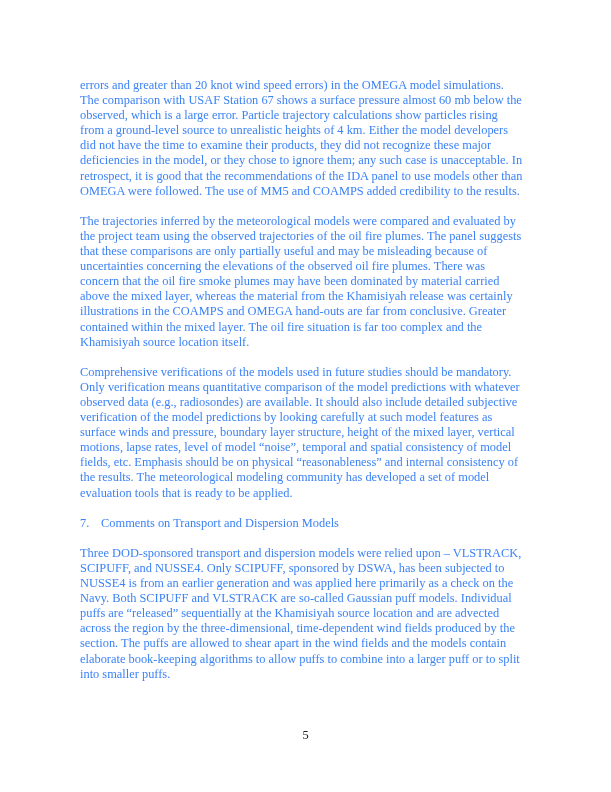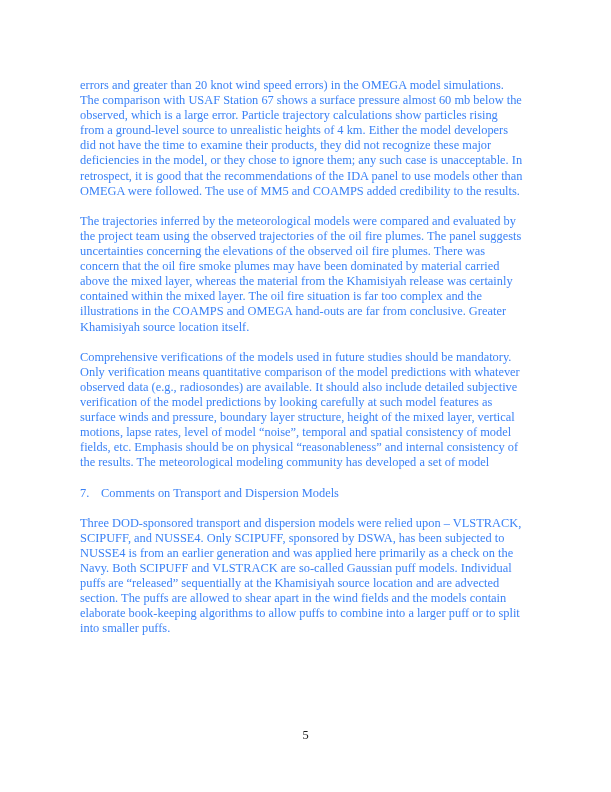--- a/index.html
+++ b/index.html
@@ -29,49 +29,52 @@
         <span class="line">observed, which is a large error.  Particle trajectory calculations show particles rising</span>
         <span class="line">from a ground-level source to unrealistic heights of 4 km.  Either the model developers</span>
         <span class="line">did not have the time to examine their products, they did not recognize these major</span>
         <span class="line">deficiencies in the model, or they chose to ignore them; any such case is unacceptable.  In</span>
         <span class="line">retrospect, it is good that the recommendations of the IDA panel to use models other than</span>
         <span class="line">OMEGA were followed.  The use of MM5 and COAMPS added credibility to the results.</span>
       </p>
       <p class="para">
         <span class="line">The trajectories inferred by the meteorological models were compared and evaluated by</span>
         <span class="line">the project team using the observed trajectories of the oil fire plumes.  The panel suggests</span>
+        <span class="line">that these comparisons are only partially useful and may be misleading because of</span>
         <span class="line">uncertainties concerning the elevations of the observed oil fire plumes.  There was</span>
         <span class="line">concern that the oil fire smoke plumes may have been dominated by material carried</span>
         <span class="line">above the mixed layer, whereas the material from the Khamisiyah release was certainly</span>
+        <span class="line">illustrations in the COAMPS and OMEGA hand-outs are far from conclusive.  Greater</span>
         <span class="line">contained within the mixed layer.  The oil fire situation is far too complex and the</span>
-        <span class="line">illustrations in the COAMPS and OMEGA hand-outs are far from conclusive.  Greater</span>
         <span class="line">Khamisiyah source location itself.</span>
       </p>
       <p class="para">
         <span class="line">Comprehensive verifications of the models used in future studies should be mandatory.</span>
         <span class="line">Only verification means quantitative comparison of the model predictions with whatever</span>
         <span class="line">observed data (e.g., radiosondes) are available.  It should also include detailed subjective</span>
         <span class="line">verification of the model predictions by looking carefully at such model features as</span>
         <span class="line">surface winds and pressure, boundary layer structure, height of the mixed layer, vertical</span>
         <span class="line">motions, lapse rates, level of model “noise”, temporal and spatial consistency of model</span>
         <span class="line">fields, etc.  Emphasis should be on physical “reasonableness” and internal consistency of</span>
         <span class="line">the results.  The meteorological modeling community has developed a set of model</span>
+        <span class="line">evaluation tools that is ready to be applied.</span>
       </p>
     </div>
   <div class="heading">
     <span class="num">7.</span>
     <span>Comments on Transport and Dispersion Models</span>
   </div>
   <div id="sect-paras">
       <p class="para">
         <span class="line">Three DOD-sponsored transport and dispersion models were relied upon – VLSTRACK,</span>
         <span class="line">SCIPUFF, and NUSSE4.  Only SCIPUFF, sponsored by DSWA, has been subjected to</span>
         <span class="line">NUSSE4 is from an earlier generation and was applied here primarily as a check on the</span>
         <span class="line">Navy.   Both SCIPUFF and VLSTRACK are so-called Gaussian puff models.  Individual</span>
         <span class="line">puffs are “released” sequentially at the Khamisiyah source location and are advected</span>
+        <span class="line">across the region by the three-dimensional, time-dependent wind fields produced by the</span>
         <span class="line">section.  The puffs are allowed to shear apart in the wind fields and the models contain</span>
         <span class="line">elaborate book-keeping algorithms to allow puffs to combine into a larger puff or to split</span>
         <span class="line">into smaller puffs.</span>
       </p>
     </div>
 </div>
 
 <div class="pagenum">5</div>
 
 </body></html>

